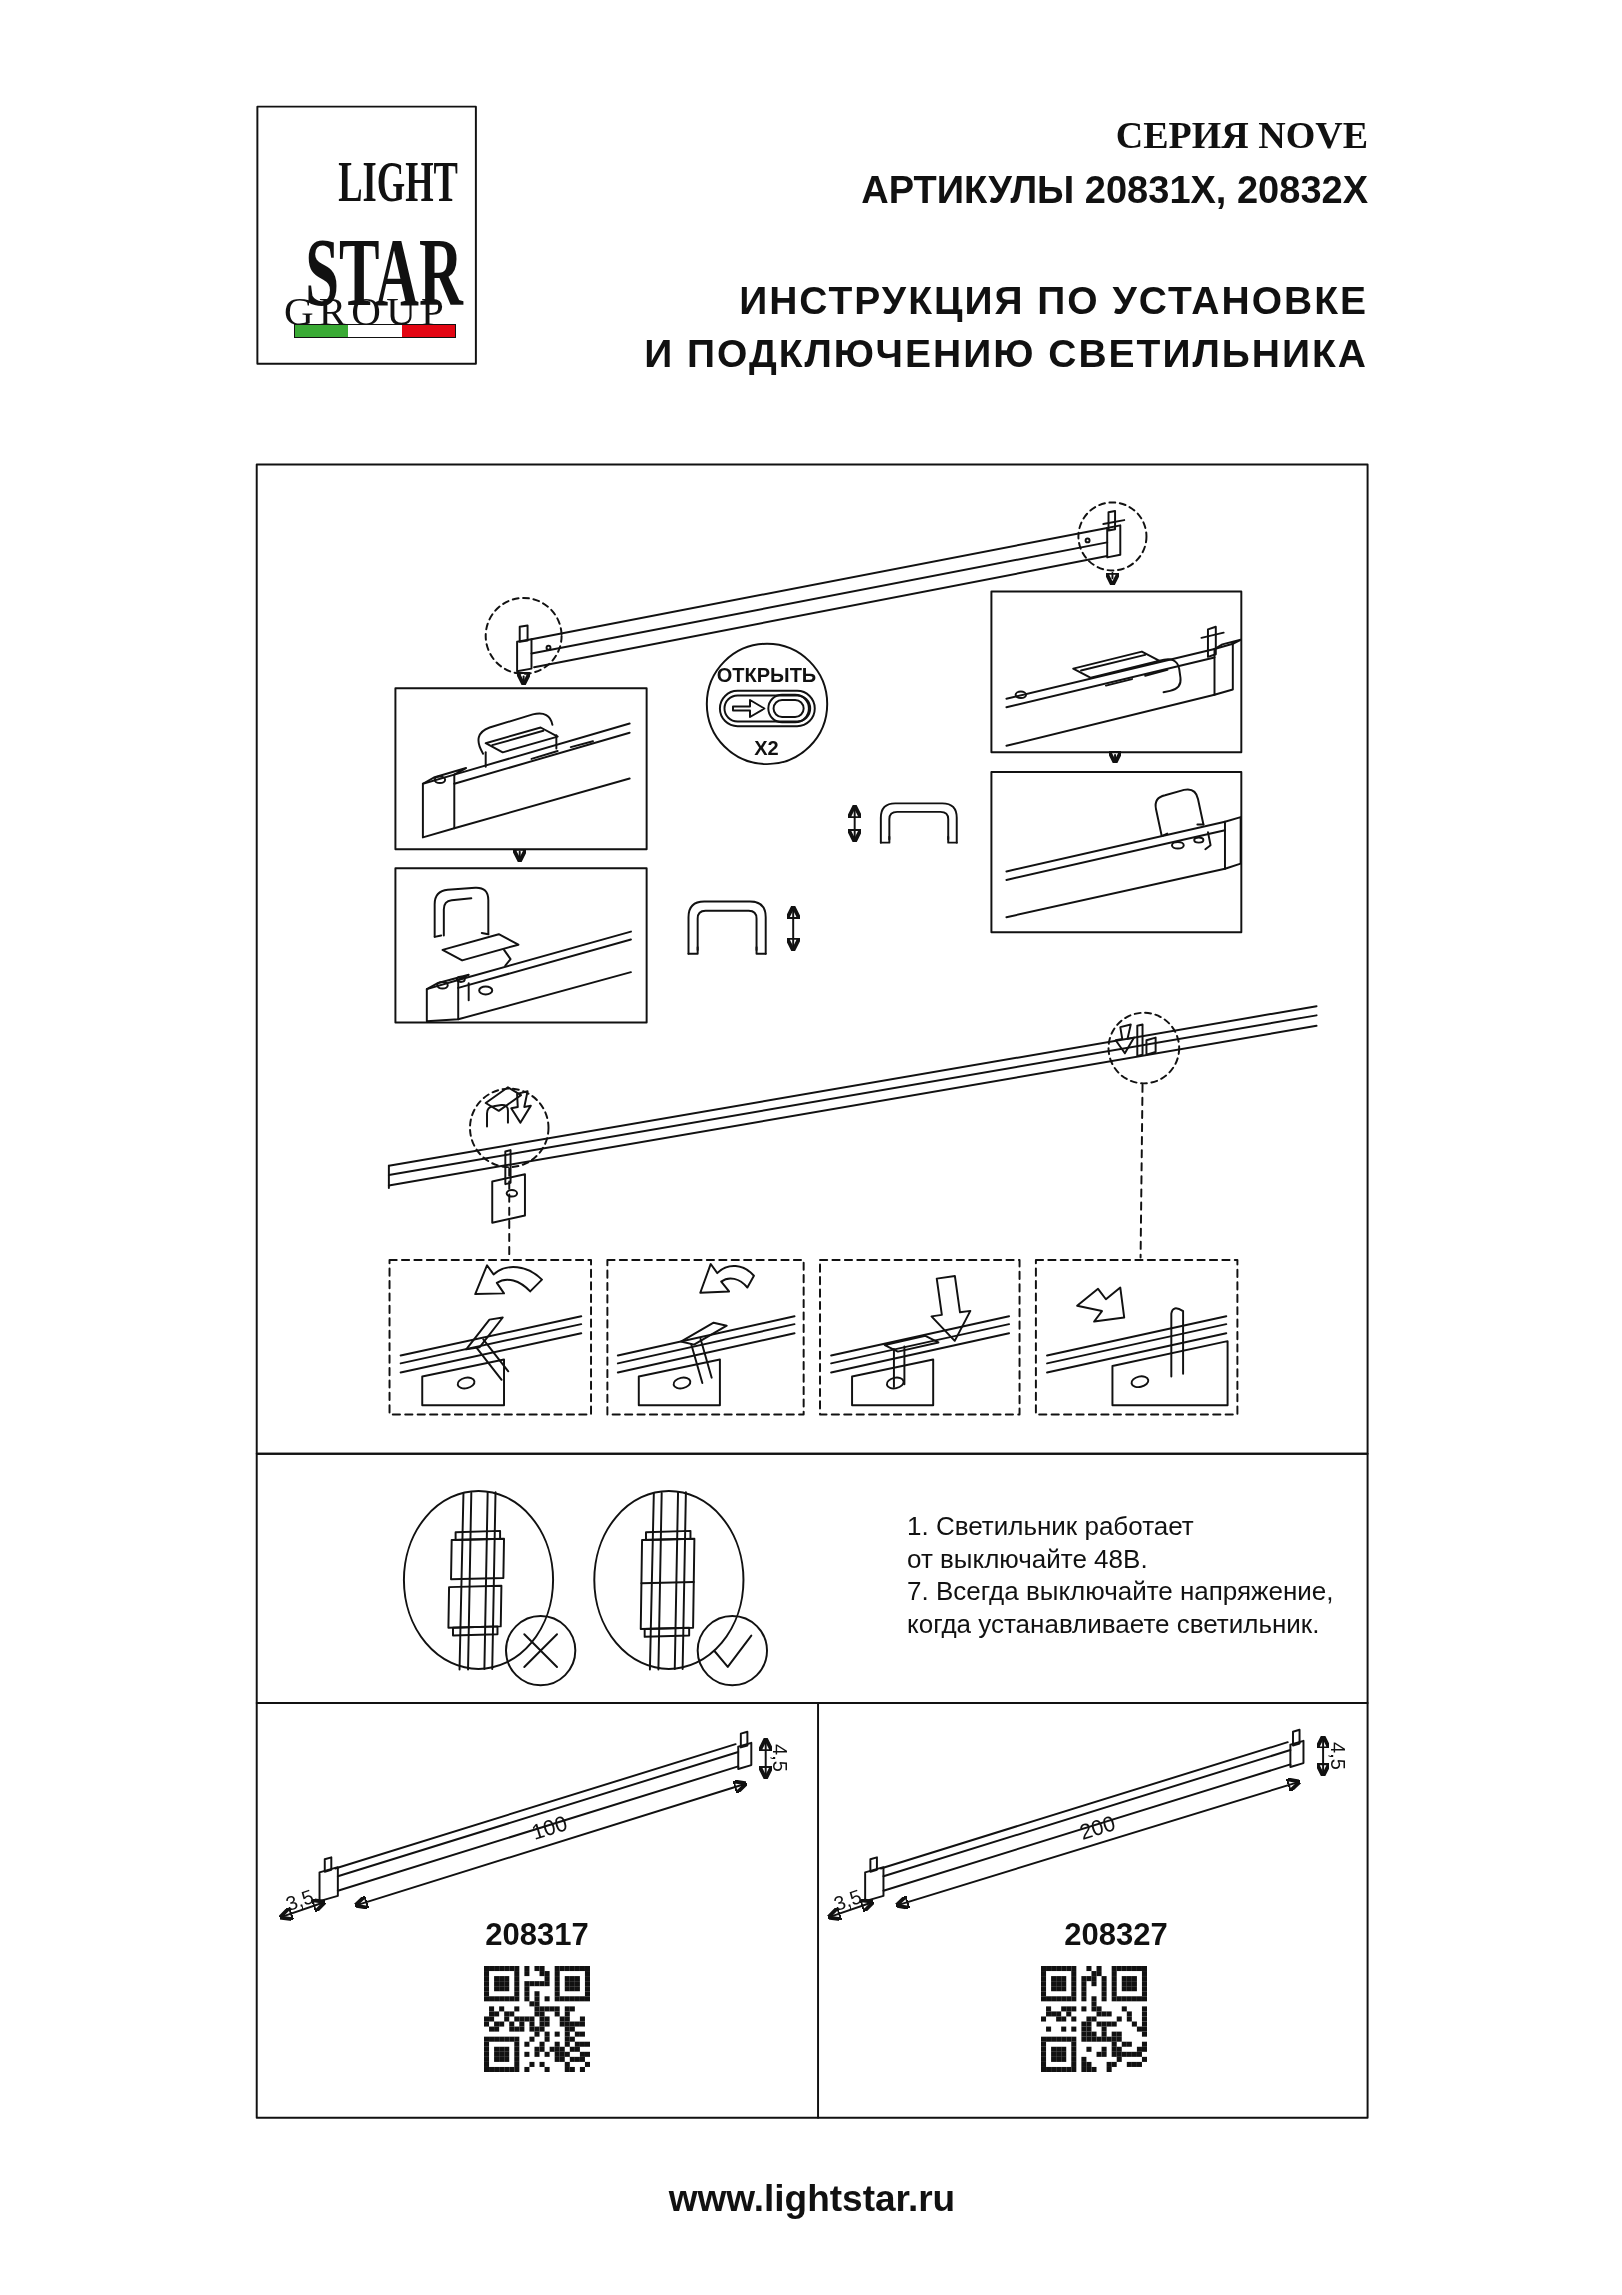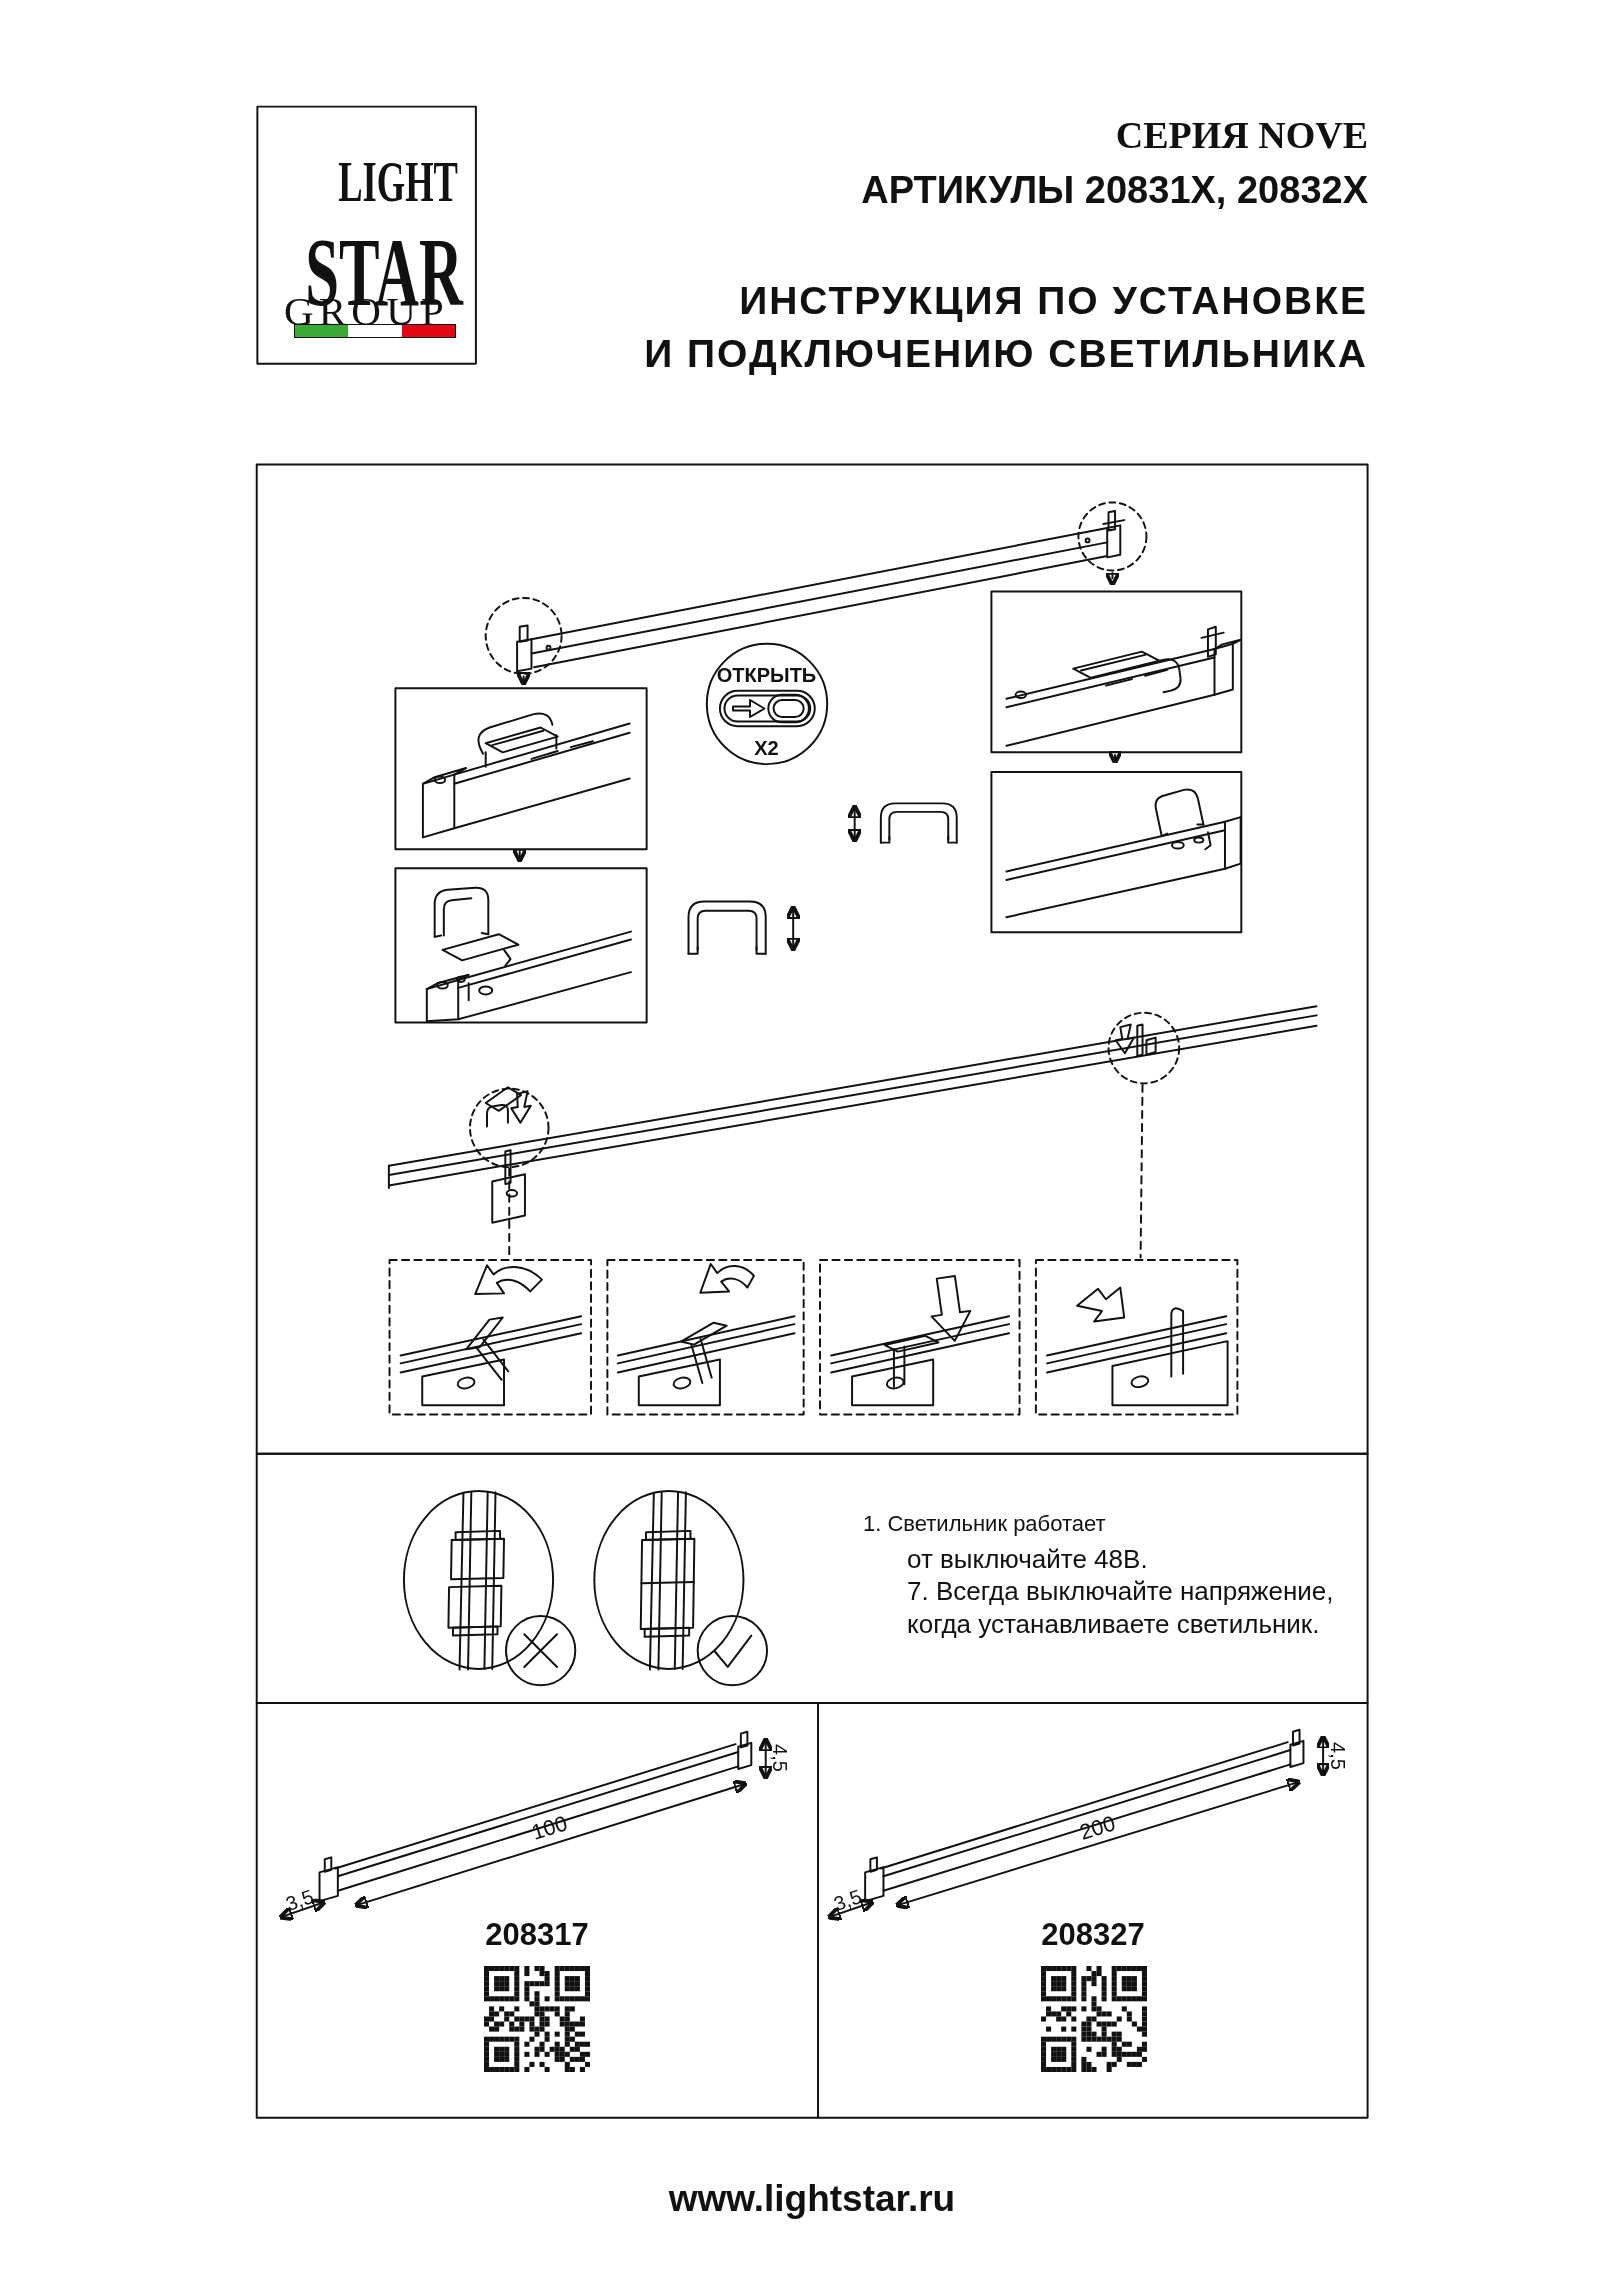--- a/index.html
+++ b/index.html
@@ -284,34 +284,34 @@
   <div class="flag"></div>
 
   <div class="t hdr b" style="top:116px;font-size:38px;font-family:Liberation Serif, serif;">СЕРИЯ NOVE</div>
   <div class="t hdr b" style="top:171px;font-size:38px;">АРТИКУЛЫ 20831Х, 20832Х</div>
   <div class="t hdr b" style="top:281px;font-size:39px;letter-spacing:2px;">ИНСТРУКЦИЯ ПО УСТАНОВКЕ</div>
   <div class="t hdr b" style="top:334px;font-size:39px;letter-spacing:2px;">И ПОДКЛЮЧЕНИЮ СВЕТИЛЬНИКА</div>
 
   <div class="t b ctr" style="left:701px;top:665px;width:131px;font-size:20px;">ОТКРЫТЬ</div>
   <div class="t b ctr" style="left:701px;top:738px;width:131px;font-size:20px;">X2</div>
 
-  <div class="t" style="left:863px;top:1513px;font-size:22px;">1. Светильник работает</div>
+  <div class="t" style="left:907px;top:1513px;font-size:26px;">1. Светильник работает</div>
   <div class="t" style="left:907px;top:1546px;font-size:26px;">от выключайте 48В.</div>
   <div class="t" style="left:907px;top:1578px;font-size:26px;">7. Всегда выключайте напряжение,</div>
   <div class="t" style="left:907px;top:1611px;font-size:26px;">когда устанавливаете светильник.</div>
 
   <div class="t ctr" style="left:517px;top:1817px;width:65px;font-size:21.6px;transform:rotate(-17deg);">100</div>
   <div class="t ctr" style="left:280px;top:1890px;width:39px;font-size:20px;transform:rotate(-19deg);">3,5</div>
   <div class="t ctr" style="left:760px;top:1748px;width:39px;font-size:20px;transform:rotate(90deg);">4,5</div>
   <div class="t ctr" style="left:1065px;top:1817px;width:65px;font-size:21.6px;transform:rotate(-17deg);">200</div>
   <div class="t ctr" style="left:828px;top:1890px;width:39px;font-size:20px;transform:rotate(-19deg);">3,5</div>
   <div class="t ctr" style="left:1318px;top:1746px;width:39px;font-size:20px;transform:rotate(90deg);">4,5</div>
 
   <div class="t b ctr" style="left:439px;top:1919px;width:196px;font-size:31px;">208317</div>
-  <div class="t b ctr" style="left:995px;top:1919px;width:196px;font-size:31px;">208327</div>
+  <div class="t b ctr" style="left:1018px;top:1919px;width:196px;font-size:31px;">208327</div>
 
   <svg class="qr" id="qr0" style="left:484px;top:1966px;" width="106" height="106" viewBox="0 0 21 21">
       <rect x="0" y="0" width="1" height="1" fill="#111" stroke="none"></rect>
       <rect x="1" y="0" width="1" height="1" fill="#111" stroke="none"></rect>
       <rect x="2" y="0" width="1" height="1" fill="#111" stroke="none"></rect>
       <rect x="3" y="0" width="1" height="1" fill="#111" stroke="none"></rect>
       <rect x="4" y="0" width="1" height="1" fill="#111" stroke="none"></rect>
       <rect x="5" y="0" width="1" height="1" fill="#111" stroke="none"></rect>
       <rect x="6" y="0" width="1" height="1" fill="#111" stroke="none"></rect>
       <rect x="8" y="0" width="1" height="1" fill="#111" stroke="none"></rect>

